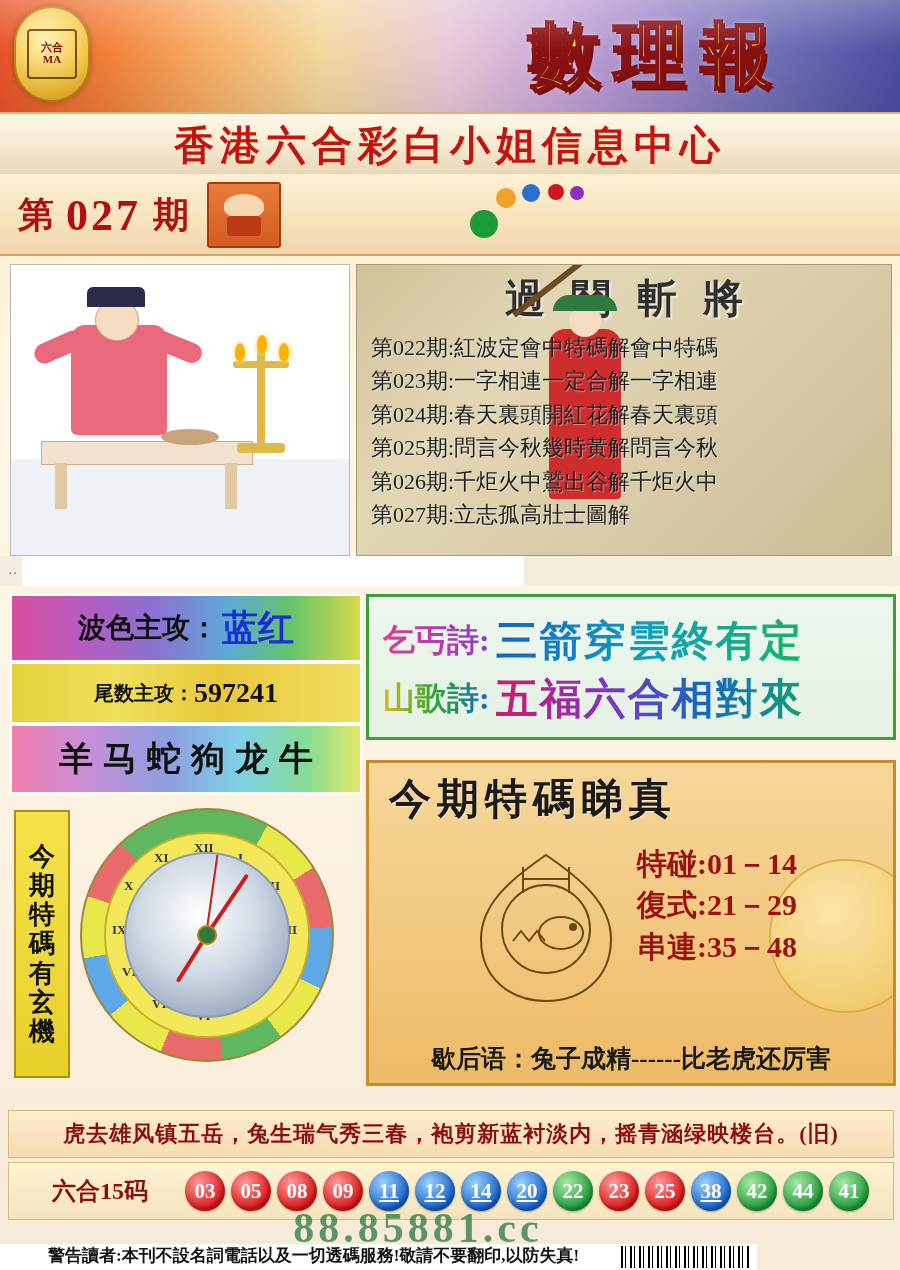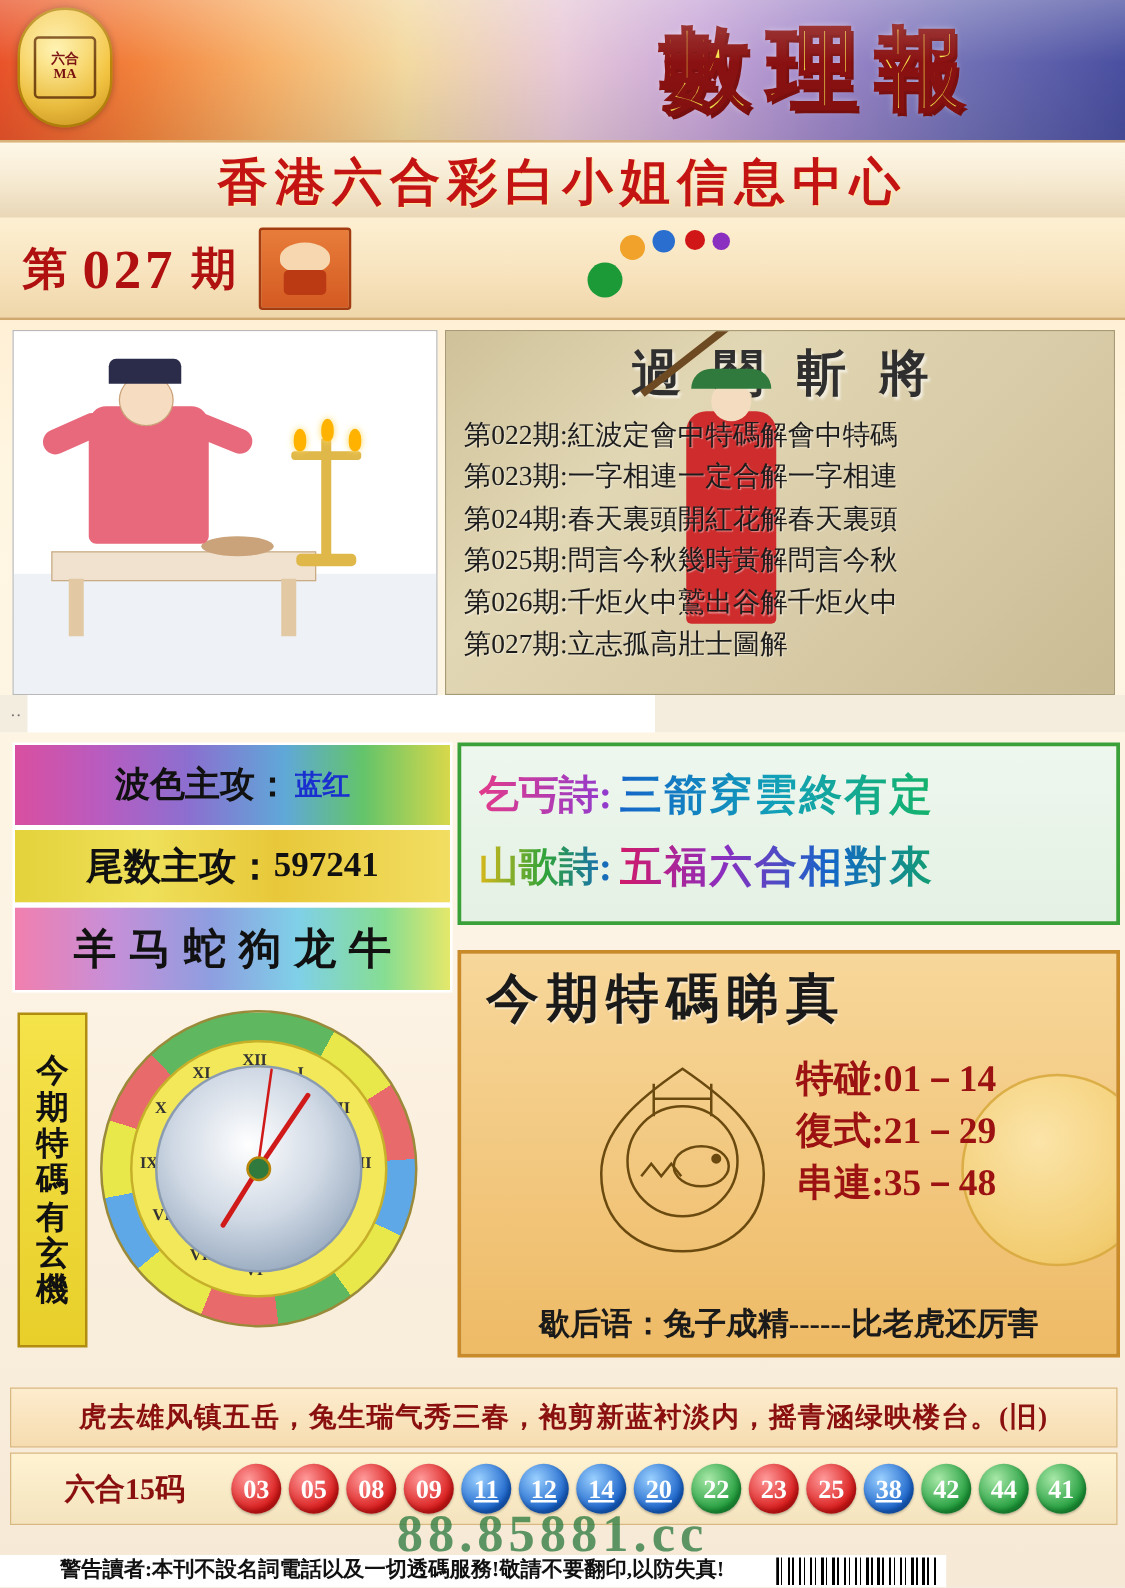--- a/index.html
+++ b/index.html
@@ -137,44 +137,44 @@
   .strip-left{position:absolute;left:0;top:556px;width:22px;height:30px;background:#f3ede0;}
   .strip-dots{position:absolute;left:8px;top:566px;font-size:14px;color:#777;}
   .strip-right{position:absolute;left:524px;top:556px;width:376px;height:30px;background:#f4eddd;}
   
   .block-bose{
     position:absolute;left:10px;top:594px;width:348px;height:64px;
     background:linear-gradient(90deg,#d94fa0 0%,#b85cc0 20%,#8b6fd0 40%,#5fa8d8 62%,#63c46a 80%,#d8d84a 100%);
     border:2px solid #ffffff;display:flex;align-items:center;justify-content:center;
   }
   .block-bose .lbl{font-size:28px;font-weight:bold;color:#111;}
-  .block-bose .val{font-size:22px;font-weight:bold;color:#1a2fd0;margin-left:4px;}
+  .block-bose .val{font-size:36px;font-weight:bold;color:#1a2fd0;margin-left:4px;}
   .block-weishu{
     position:absolute;left:10px;top:662px;width:348px;height:58px;
     background:linear-gradient(90deg,#e3d23a 0%,#efe05a 30%,#e8c83a 60%,#f2de62 100%);
     border:2px solid #ffffff;display:flex;align-items:center;justify-content:center;
   }
-  .block-weishu .lbl{font-size:30px;font-weight:bold;color:#111;}
+  .block-weishu .lbl{font-size:20px;font-weight:bold;color:#111;}
   .block-weishu .val{font-size:28px;font-weight:bold;color:#111;}
   .block-zodiac{
     position:absolute;left:10px;top:724px;width:348px;height:66px;
     background:linear-gradient(90deg,#f17fae 0%,#c78fd8 22%,#8e9ee0 45%,#7fd0e8 65%,#86dd92 85%,#e4e86a 100%);
     border:2px solid #ffffff;display:flex;align-items:center;justify-content:center;gap:10px;
   }
   .block-zodiac span{font-size:34px;font-weight:bold;color:#111;}
   
   .poem{
     position:absolute;left:366px;top:594px;width:524px;height:140px;
     background:linear-gradient(180deg,#eef7ee,#e4f1e4);
     border:3px solid #3aa13a;
     text-decoration:underline;
   }
   .poem-row{position:absolute;left:14px;display:flex;align-items:center;}
   .poem-row .lab{font-size:32px;font-weight:bold;}
-  .poem-row .txt{font-size:34px;font-weight:bold;margin-left:6px;letter-spacing:2px;}
+  .poem-row .txt{font-size:42px;font-weight:bold;margin-left:6px;letter-spacing:2px;}
   .g1{background:linear-gradient(90deg,#e23b8a,#8e3bd0);-webkit-background-clip:text;background-clip:text;color:transparent;}
   .g2{background:linear-gradient(90deg,#1466c8,#12a0b8,#14b36a);-webkit-background-clip:text;background-clip:text;color:transparent;}
   .g3{background:linear-gradient(90deg,#d8b81a,#2fa33a,#1466c8);-webkit-background-clip:text;background-clip:text;color:transparent;}
   .g4{background:linear-gradient(90deg,#d01a6a,#8a2fc0,#1466c8,#12a070);-webkit-background-clip:text;background-clip:text;color:transparent;}
   
   .vbanner{
     position:absolute;left:14px;top:810px;width:56px;height:268px;
     background:linear-gradient(180deg,#f5e34a,#e8cf2a);
     border:2px solid #b08c10;display:flex;flex-direction:column;align-items:center;
     justify-content:center;padding:6px 0;box-sizing:border-box;
@@ -250,21 +250,20 @@
   }
   .ball.red{background:radial-gradient(circle at 35% 30%,#ff9a9a,#d81616 70%);}
   .ball.blue{background:radial-gradient(circle at 35% 30%,#9ad0ff,#1660c8 70%);text-decoration:underline;}
   .ball.green{background:radial-gradient(circle at 35% 30%,#a8e8a8,#1c9a38 70%);}
   
   .watermark{
     position:absolute;left:0;top:1206px;width:836px;height:44px;
     display:flex;align-items:center;justify-content:center;
     font-size:42px;font-weight:bold;color:rgba(40,120,60,.75);
     letter-spacing:4px;
-    padding-left:24px;
   }
   
   .footer{
     position:absolute;left:0;bottom:0;width:715px;height:26px;background:#ffffff;
     display:flex;align-items:flex-start;padding-left:42px;
   }
   .footer .warn{font-size:17px;color:#111;margin-left:6px;white-space:nowrap;font-weight:bold;}
   .barcode{
     position:absolute;right:6px;top:2px;width:130px;height:22px;
     background:repeating-linear-gradient(90deg,#000 0 2px,#fff 2px 4px,#000 4px 5px,#fff 5px 9px);

